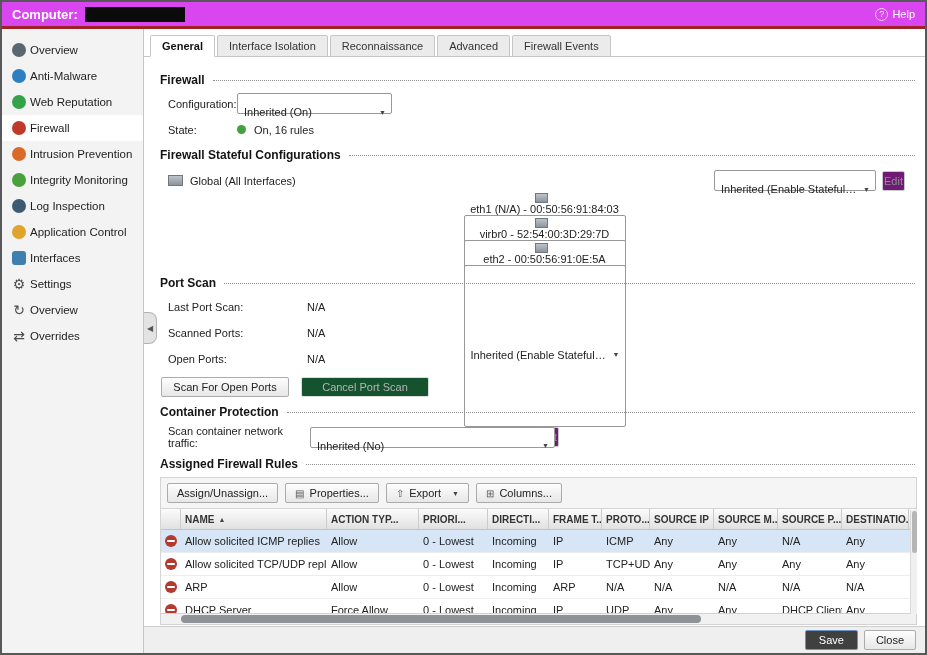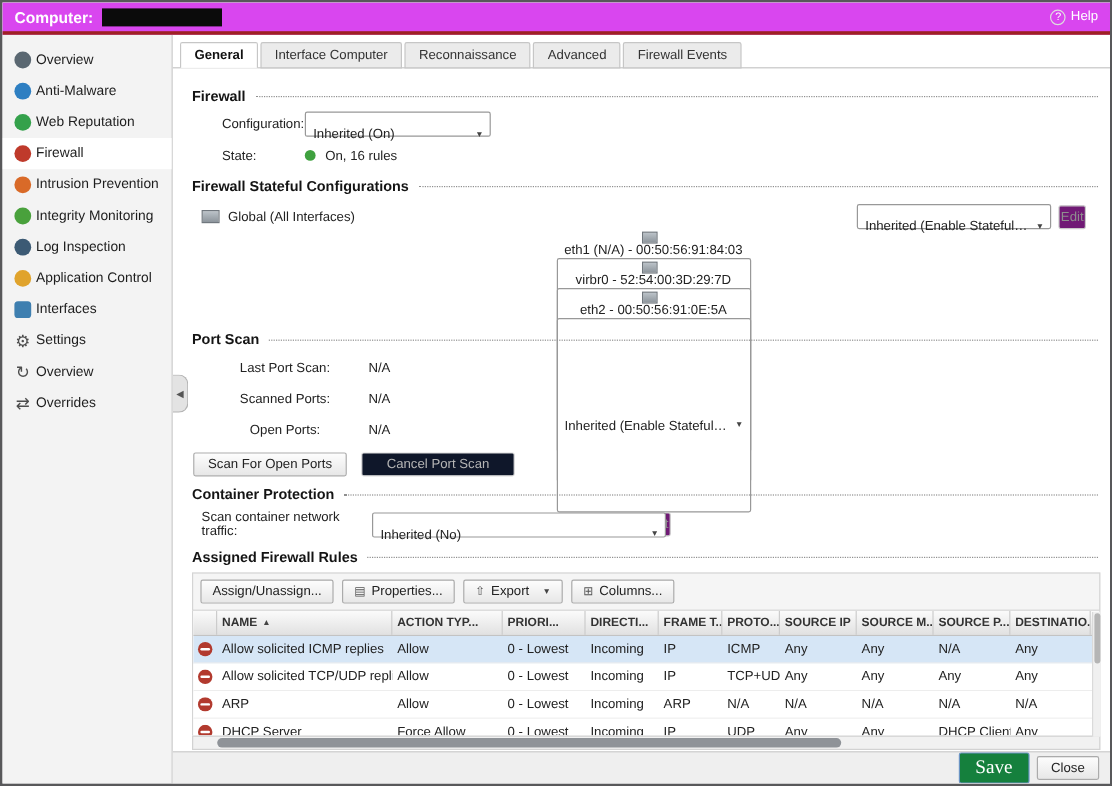--- a/index.html
+++ b/index.html
@@ -33,43 +33,43 @@
   .tabbar { flex:0 0 28px; display:flex; align-items:flex-end; padding-left:6px; border-bottom:1px solid #c6c6c6; }
   .tab { padding:4px 11px 4px 11px; border:1px solid #c6c6c6; background:#ebebeb; margin-right:2px; margin-bottom:-1px; border-radius:2px 2px 0 0; cursor:pointer; color:#333; white-space:nowrap; }
   .tab.active { background:#fff; border-bottom-color:#fff; font-weight:bold; color:#111; }
 
   .content { flex:1; overflow:hidden; padding:8px 0 0 16px; position:relative; }
 
   .section-heading { display:flex; align-items:center; font-weight:bold; font-size:12px; color:#141414; margin:8px 10px 6px 0; white-space:nowrap; }
   .section-heading .rule { flex:1; border-top:1px dotted #8f8f8f; margin-left:8px; height:0; }
 
   .form-row { display:flex; align-items:center; margin:5px 0 5px 8px; min-height:21px; }
-  .fw-label { width:69px;margin-left:17px; }
-  .ps-label { width:139px;text-align:center; }
+  .fw-label { width:69px; }
+  .ps-label { width:139px; }
   .cp-label { width:142px; }
   .value-text { color:#222; }
 
   .dropdown { height:21px; border:1px solid #989898; border-radius:2px; background:#fff; display:flex; align-items:center; padding:17px 5px 0 6px; cursor:pointer; }
   .dd-text { flex:1; overflow:hidden; white-space:nowrap; text-overflow:ellipsis; }
   .caret { font-size:7px; color:#444; margin-left:6px; flex:0 0 auto; }
   .dd-config { width:155px; }
   .dd-container { width:245px; }
   .dd-stateful { width:162px; flex:0 0 162px; }
 
   .status-dot { width:9px; height:9px; border-radius:50%; margin-right:8px; }
 
   .stateful-row { display:flex; align-items:center; height:25px; margin:0 20px 0 8px; }
   .stateful-row.indent { margin-left:24px;flex-direction:column; }
   .nic-icon { flex:0 0 auto; width:13px; height:10px; background:linear-gradient(#bcc3c9,#8d959c); border:1px solid #70777e; margin-right:7px; }
   .nic-icon.global { width:15px; height:11px; }
   .s-label { white-space:nowrap; }
   .spacer { flex:1; }
 
   .btn { border:1px solid #ababab; background:linear-gradient(#fdfdfd,#e7e7e7); border-radius:2px; font-family:"Liberation Sans", sans-serif; font-size:11px; padding:3px 11px; cursor:pointer; color:#222; white-space:nowrap; }
-  .btn.disabled { color:#b5b5b5; border-color:#dcdcdc; background:#0f172a; cursor:default; }
+  .btn.disabled { color:#b5b5b5; border-color:#dcdcdc; background:#14532d; cursor:default; }
   .edit-btn { margin-left:6px; padding:3px 1px; color:#8e8e8e; border-color:#c9c9c9; background:#701a75; }
 
   .ps-buttons { display:flex; gap:12px; margin:8px 0 4px 1px; }
   .ps-buttons .btn { width:128px; text-align:center; }
 
   
   .rules-block { position:relative; width:757px; margin-top:2px; }
   .rules-toolbar { border:1px solid #d4d4d4; background:#f5f5f5; padding:5px 6px; display:flex; gap:7px; align-items:center; }
   .tb-btn { display:flex; align-items:center; gap:5px; padding:3px 9px; }
   .tb-icon { font-size:10px; color:#555; }
@@ -101,21 +101,21 @@
   .rule-icon::after { content:""; position:absolute; left:2px; right:2px; top:5px; height:2px; background:#fff; border-radius:1px; }
 
   .h-scroll { width:757px; height:12px; background:#f1f1f1; border:1px solid #d2d2d2; position:relative; }
   .h-thumb { position:absolute; left:20px; top:1px; height:8px; width:520px; background:#8f9398; border-radius:4px; cursor:grab; }
 
   .v-scroll { position:absolute; right:0; top:33px; width:7px; height:104px; background:#f0f0f0; border-left:1px solid #dadada; }
   .v-thumb { position:absolute; top:1px; left:1px; width:5px; height:42px; background:#b5b5b5; border-radius:3px; cursor:grab; }
 
   
   .footer { flex:0 0 27px; background:#efefef; border-top:1px solid #cdcdcd; display:flex; align-items:center; justify-content:flex-end; gap:6px; padding:0 9px; }
-  .save-btn { background:#15803d; border:1px solid #6b94c4; color:#fff; border-radius:2px; padding:3px 13px; font-size:16px; cursor:default; font-family:Liberation Serif, serif; }
+  .save-btn { background:#404040; border:1px solid #6b94c4; color:#fff; border-radius:2px; padding:3px 13px; font-size:11px; cursor:default; font-family:Liberation Sans, sans-serif; }
 </style>
 </head>
 <body>
 
 <div class="window">
 
   <div class="titlebar">
     <span class="app-label">Computer:</span>
     <span class="redacted"></span>
     <span class="help">
@@ -178,21 +178,21 @@
     </div>
 
     <div class="collapse-handle">
       <span>◀</span>
     </div>
 
     <div class="main">
 
       <div class="tabbar">
         <div class="tab active">General</div>
-        <div class="tab">Interface Computer</div>
+        <div class="tab">Interface Isolation</div>
         <div class="tab">Reconnaissance</div>
         <div class="tab">Advanced</div>
         <div class="tab">Firewall Events</div>
       </div>
 
       <div class="content">
 
         <div class="section-heading">
           <span>Firewall</span>
             <span class="rule"></span>

